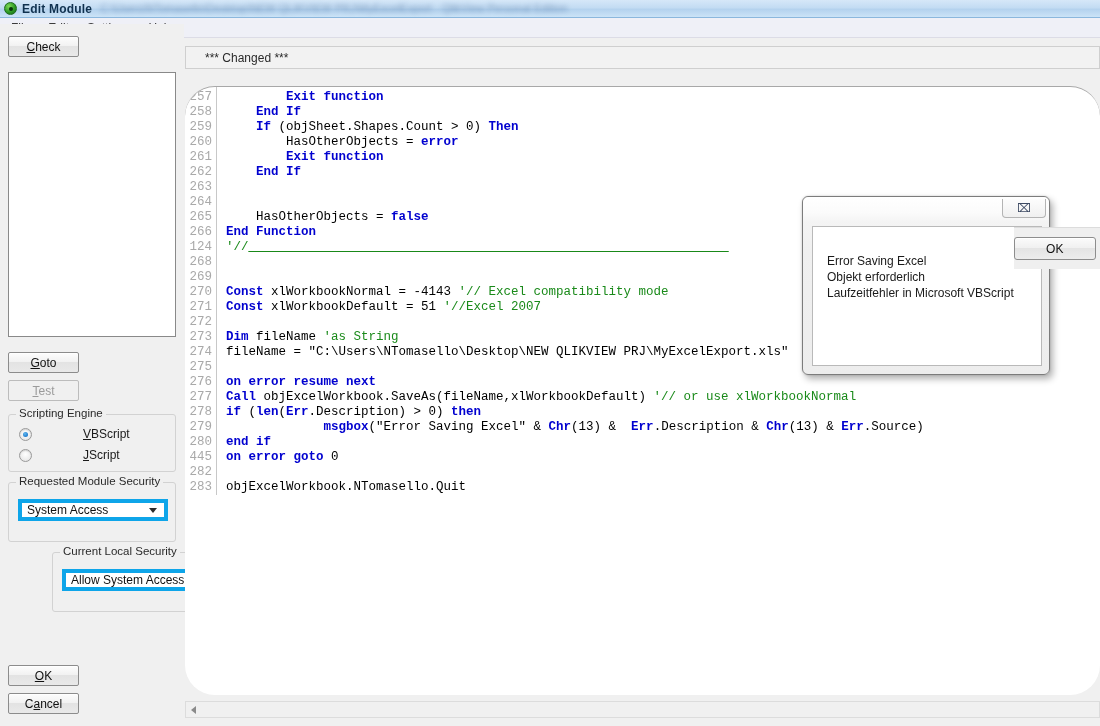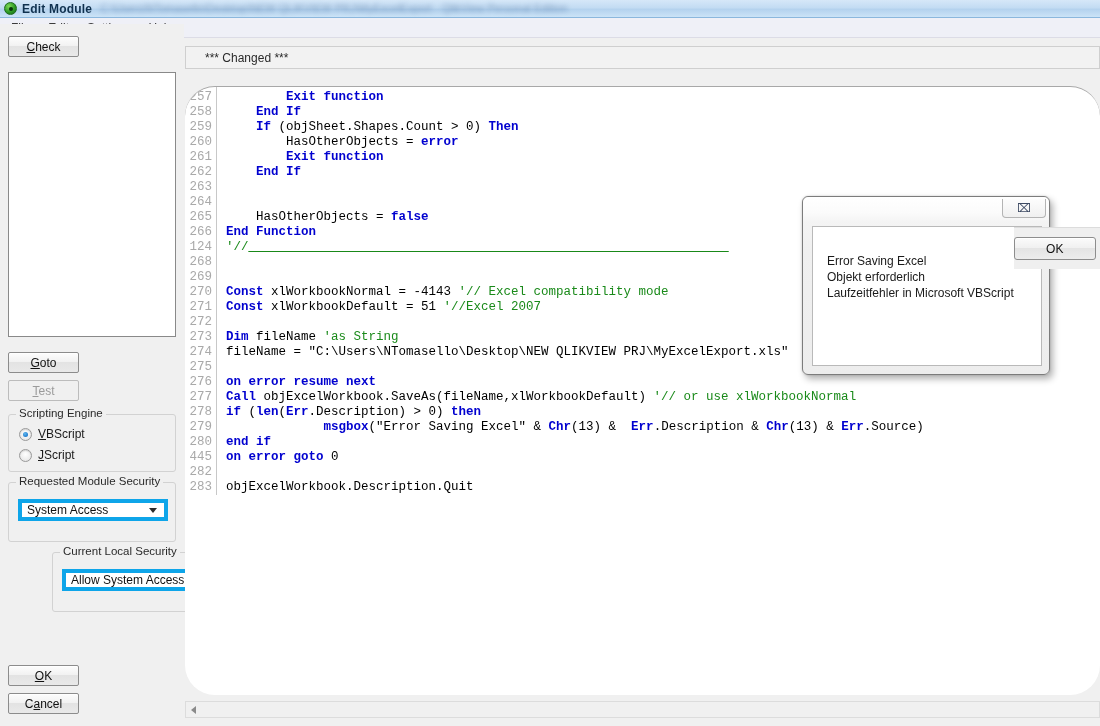--- a/index.html
+++ b/index.html
@@ -93,21 +93,21 @@
     position: absolute; top: -8px; left: 7px;
     background: #f0f0f0; padding: 0 3px;
     font-size: 11.5px; color: #2a2a2a; white-space: nowrap;
   }
   #grp-engine { top: 390px; width: 168px; height: 58px; }
   #grp-reqsec { top: 458px; width: 168px; height: 60px; }
   #grp-cursec { top: 528px; width: 164px; height: 60px; margin-left: 44px; }
 
   .radio-row {
     position: absolute; left: 10px; display: flex; align-items: center;
-    font-size: 12px; color: #1a1a1a; cursor: default;
+    font-size: 12px; color: #1a1a1a; cursor: default; gap: 45px;
   }
   .radio {
     width: 13px; height: 13px; border-radius: 50%;
     border: 1px solid #9a9a9a;
     background: radial-gradient(circle at 50% 40%, #ffffff 0%, #eaeaea 70%, #cfcfcf 100%);
     margin-right: 6px; position: relative; flex: none;
     box-shadow: inset 0 1px 1px rgba(0,0,0,.12);
   }
   .radio.on::after {
     content: ""; position: absolute; left: 3px; top: 3px;
@@ -349,21 +349,21 @@
           <div><span class="kw">Dim</span><span> fileName </span><span class="cm">'as String</span></div>
           <div><span>fileName = "C:\Users\NTomasello\Desktop\NEW QLIKVIEW PRJ\MyExcelExport.xls"</span></div>
           <div><span></span></div>
           <div><span class="kw">on error resume next</span></div>
           <div><span class="kw">Call</span><span> objExcelWorkbook.SaveAs(fileName,xlWorkbookDefault) </span><span class="cm">'// or use xlWorkbookNormal</span></div>
           <div><span class="kw">if</span><span> (</span><span class="kw">len</span><span>(</span><span class="kw">Err</span><span>.Description) &gt; 0) </span><span class="kw">then</span></div>
           <div><span>             </span><span class="kw">msgbox</span><span>("Error Saving Excel" &amp; </span><span class="kw">Chr</span><span>(13) &amp;  </span><span class="kw">Err</span><span>.Description &amp; </span><span class="kw">Chr</span><span>(13) &amp; </span><span class="kw">Err</span><span>.Source)</span></div>
           <div><span class="kw">end if</span></div>
           <div><span class="kw">on error goto</span><span> 0</span></div>
           <div><span></span></div>
-          <div><span>objExcelWorkbook.Description.Quit</span></div>
+          <div><span>objExcelWorkbook.NTomasello.Quit</span></div>
         </div>
     </div>
   </div>
 
   <div class="hscroll">
     <div class="sb-arrow"></div>
   </div>
 
   <div class="dialog">
     <div class="dlg-titlebar">

